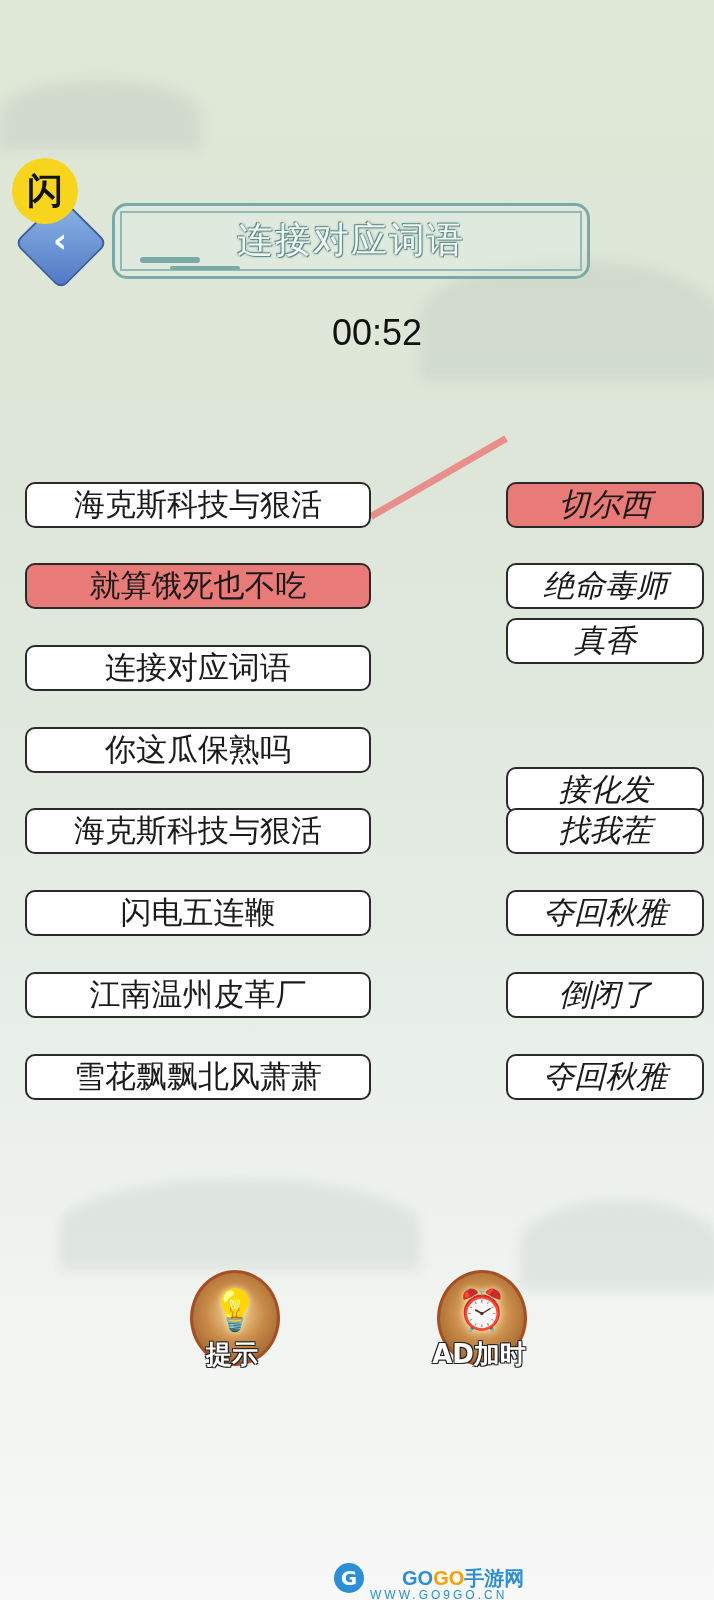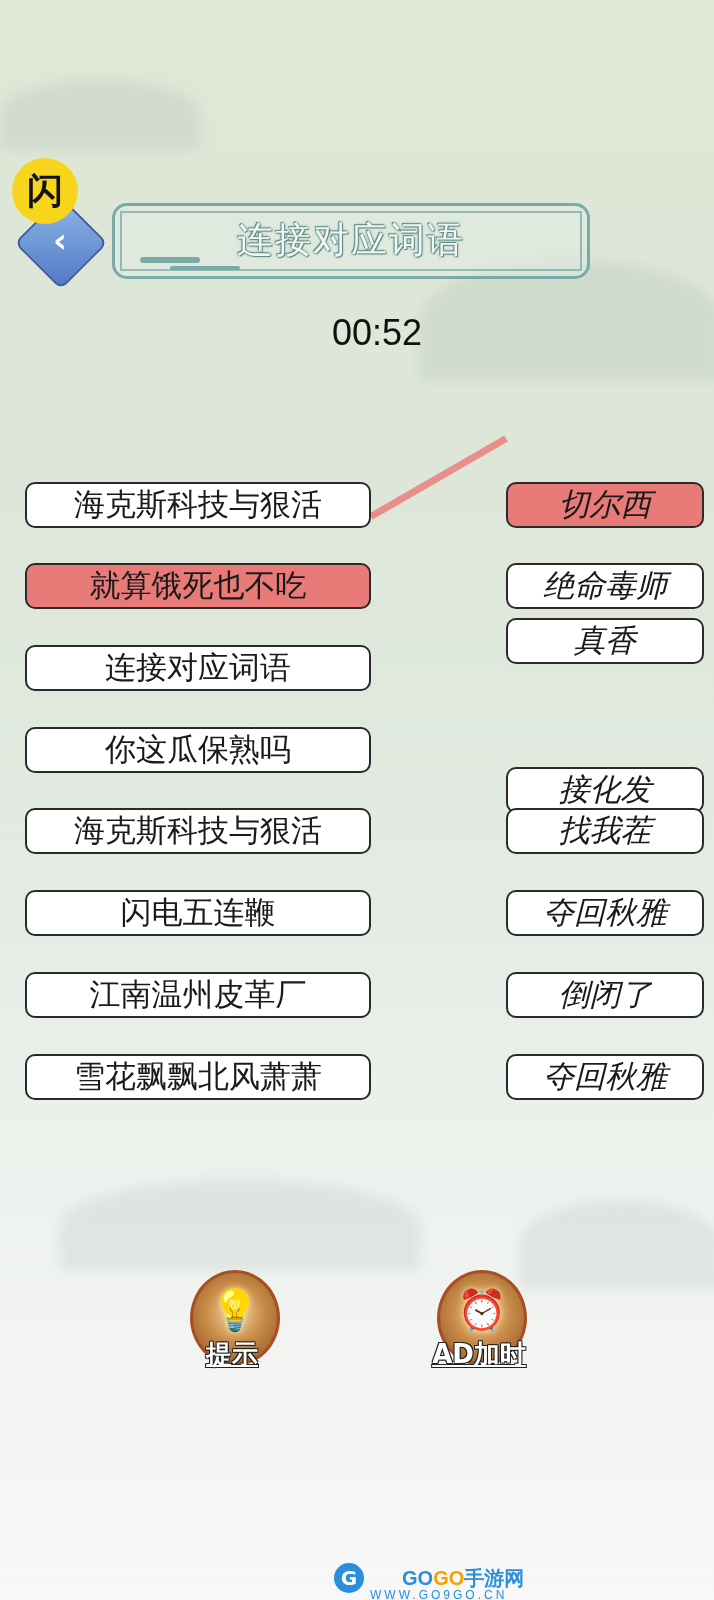--- a/index.html
+++ b/index.html
@@ -25,21 +25,21 @@
     display:flex;align-items:center;justify-content:center;font-size:31px;color:#1a1a1a;box-sizing:border-box;}
   .word.sel{background:#e87a78;}
   .left{left:25px;width:346px;}
   .right{left:506px;width:198px;font-style:italic;}
   .link{position:absolute;left:371px;top:513px;width:156px;height:7px;background:#e88e8b;
     transform-origin:0 50%;transform:rotate(-30deg);}
   .tool{position:absolute;top:1270px;width:84px;height:90px;border-radius:50%;
     background:radial-gradient(circle at 50% 45%,#f7d9a3 0%,#c88b48 45%,#8a4f22 100%);border:3px solid #a84e23;}
   .tool .ic{position:absolute;left:0;right:0;top:14px;text-align:center;font-size:40px;color:#fff6c8;text-shadow:0 0 6px #fff0a0;}
   .tool-label{position:absolute;top:1337px;text-align:center;font-size:26px;font-weight:bold;color:#fff;
-    text-shadow:1px 1px 0 #222,-1px -1px 0 #222,1px -1px 0 #222,-1px 1px 0 #222;width:120px;text-decoration:underline;}
+    text-shadow:1px 1px 0 #222,-1px -1px 0 #222,1px -1px 0 #222,-1px 1px 0 #222;width:120px;}
   .logo{position:absolute;left:334px;top:1563px;display:flex;align-items:center;gap:6px;}
   .logo-ic{width:30px;height:30px;border-radius:50%;background:#2a8fd8;color:#fff;font-weight:bold;font-size:20px;
     display:flex;align-items:center;justify-content:center;}
   .logo-t{font-size:20px;font-weight:bold;color:#2a8fd8;font-family:"Liberation Sans",sans-serif;margin-left:32px;}
   .logo-t .o{color:#f5a000;}
   .logo-url{position:absolute;left:370px;top:1588px;font-size:12px;color:#2a8fd8;letter-spacing:3px;font-family:Liberation Sans, sans-serif;}
 </style>
 </head>
 <body>
 

